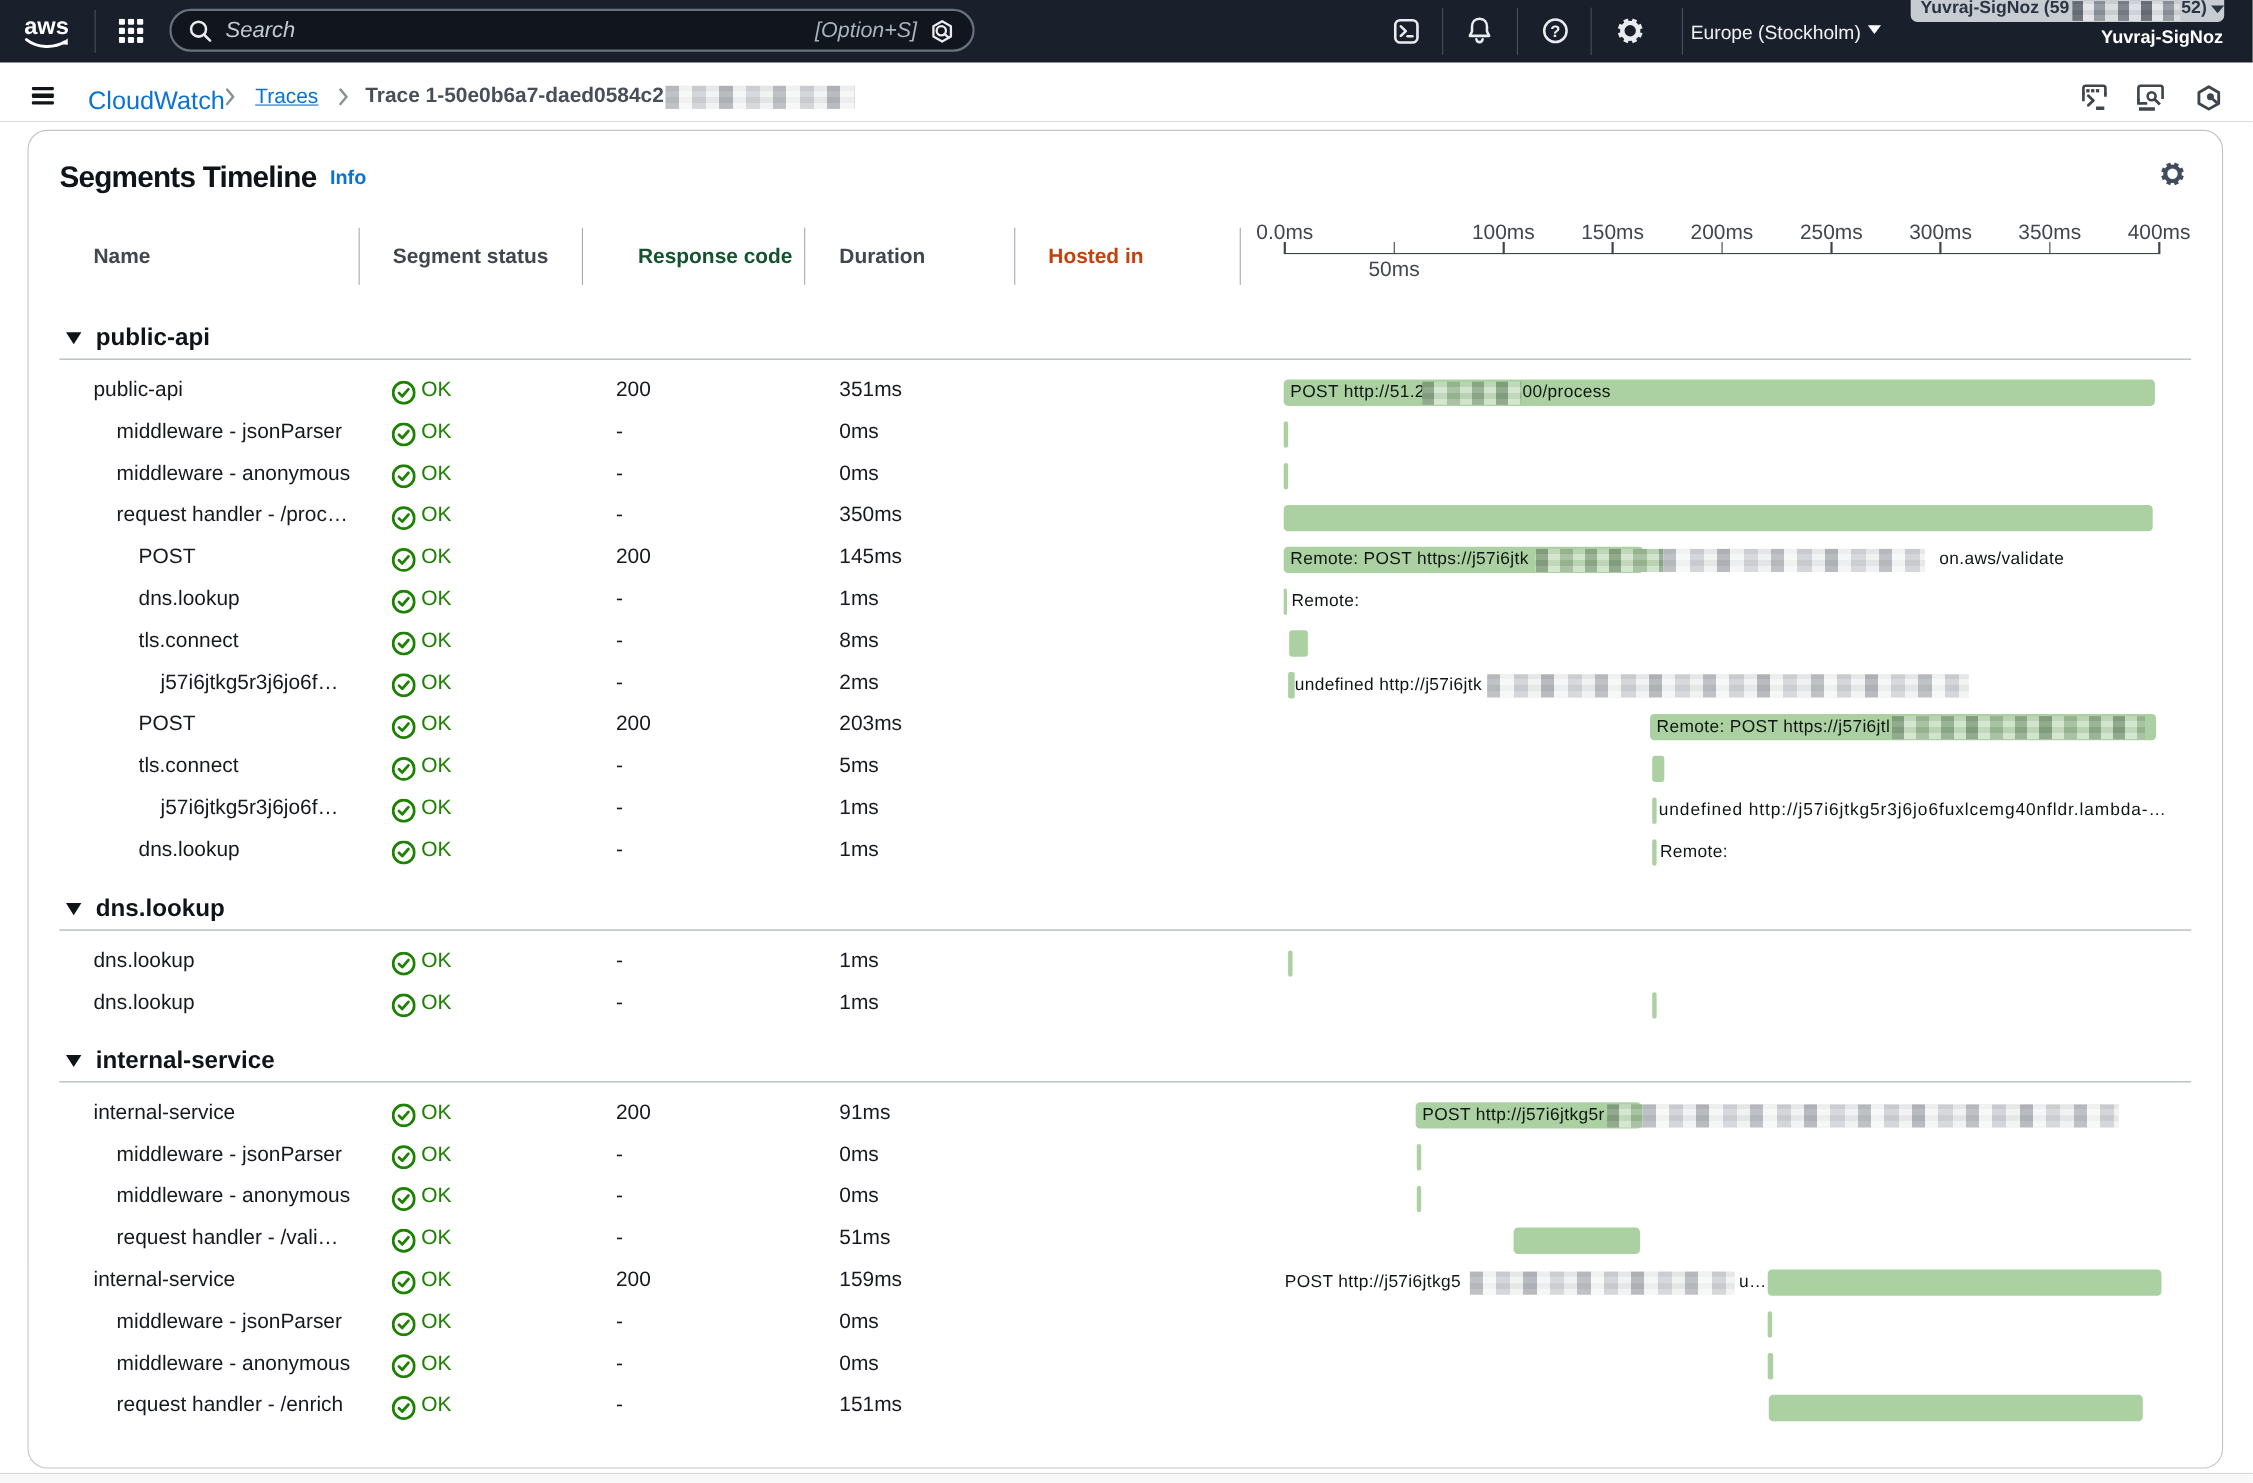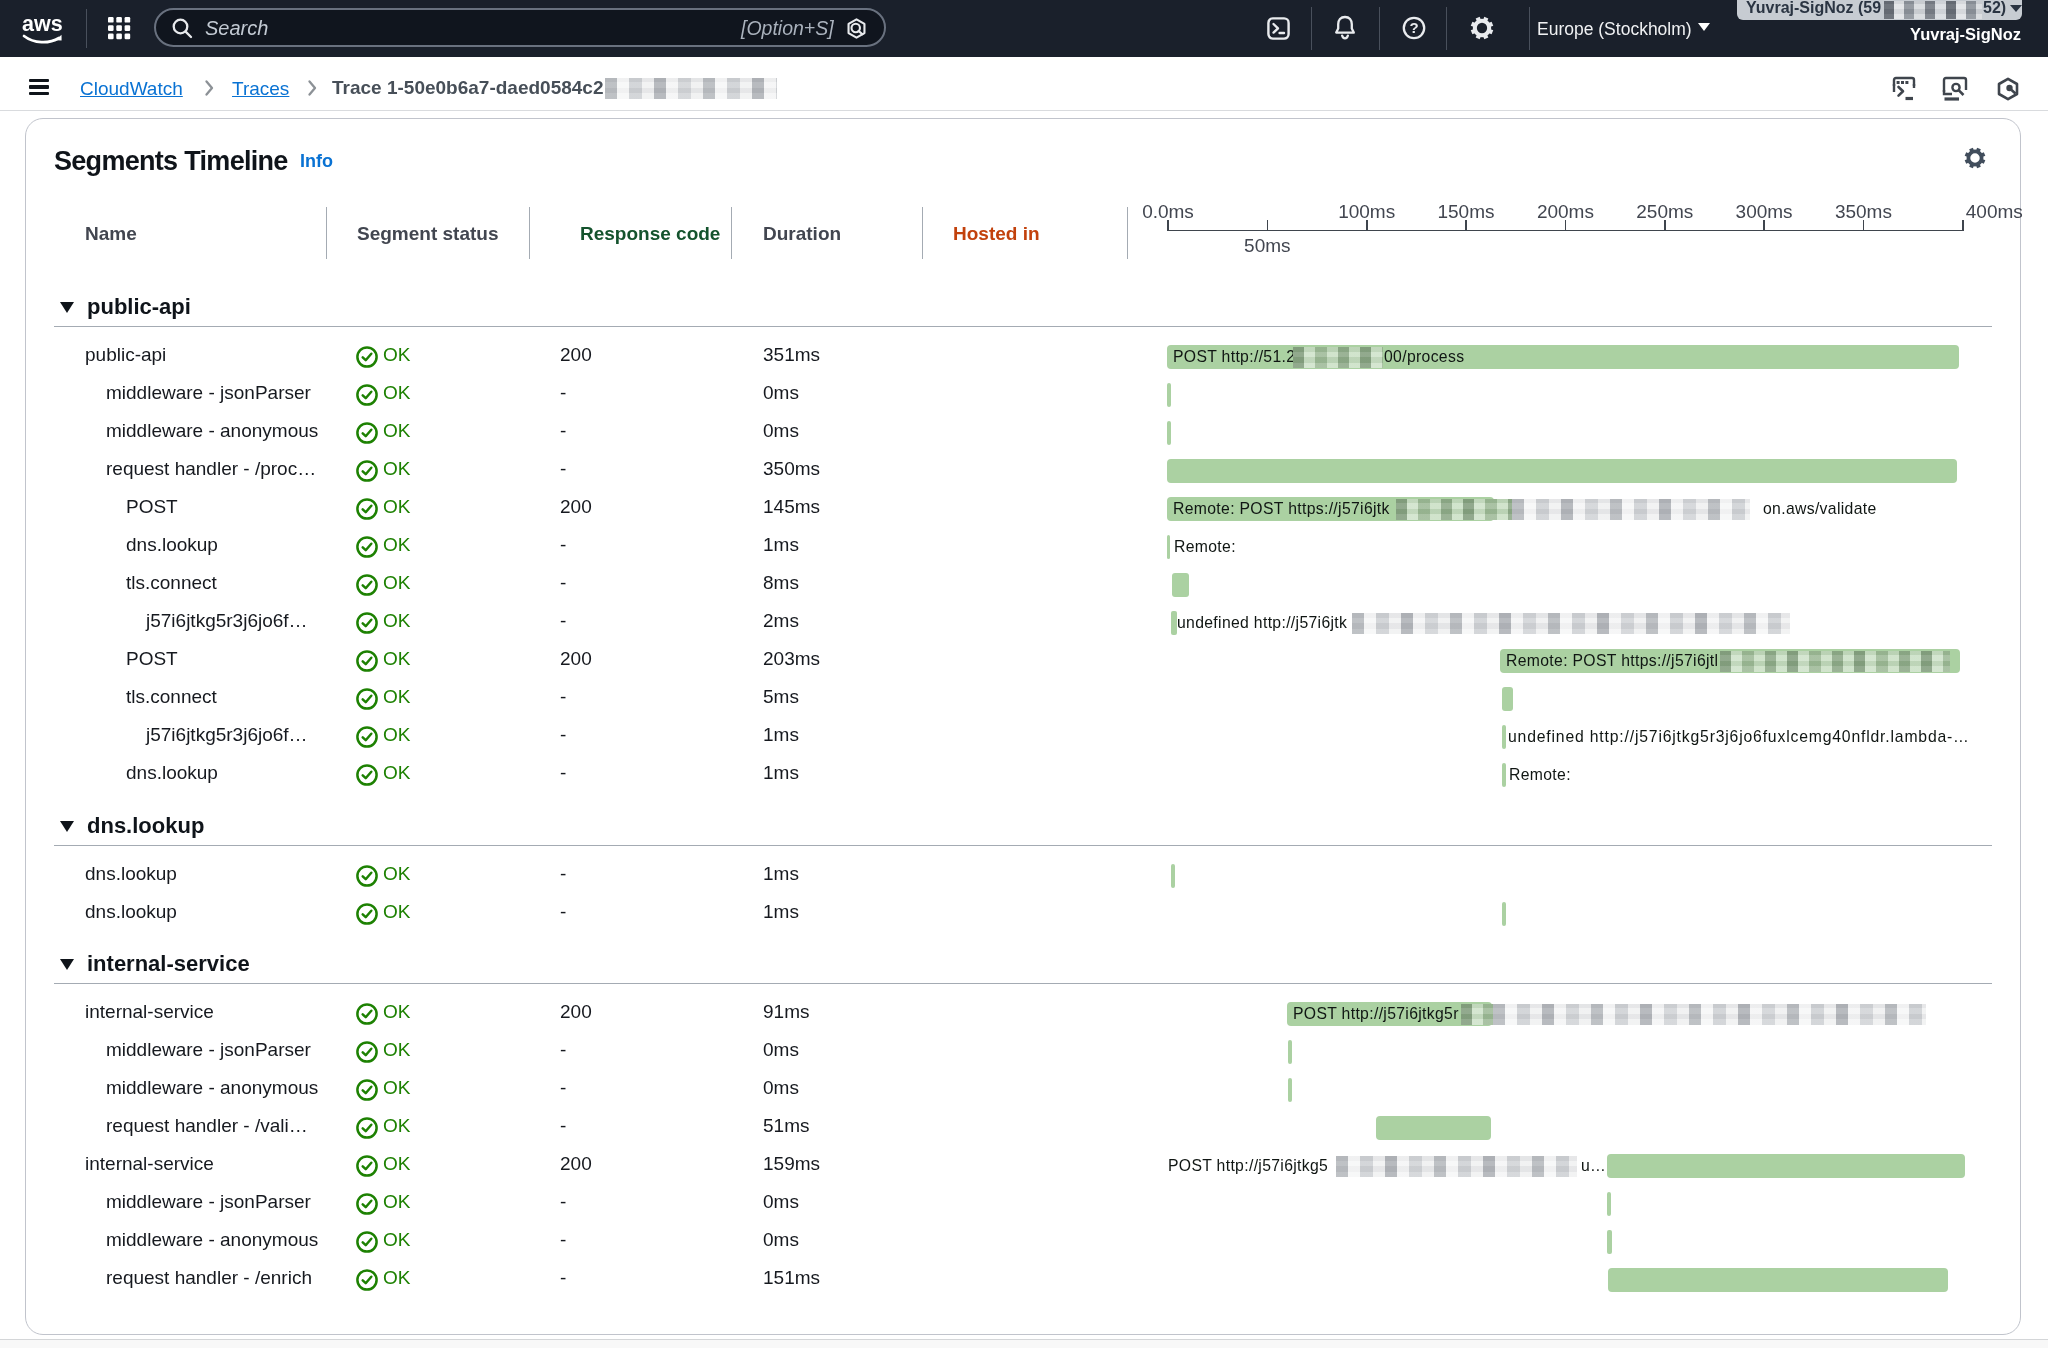--- a/index.html
+++ b/index.html
@@ -95,21 +95,21 @@
 <div class="abs nw" style="right:27px;top:25px;font-size:16.5px;font-weight:700;color:#fff;">Yuvraj-SigNoz</div>
 <div class="abs" style="left:1737px;top:-6px;width:285px;height:26px;background:#c7ccd2;border-radius:6px;"></div>
 <div class="abs nw" style="left:1746px;top:-1px;font-size:16px;font-weight:700;color:#2a3442;">Yuvraj-SigNoz (59</div>
 <div class="mosaicd" style="left:1884px;top:1px;width:98px;height:18px;"></div>
 <div class="abs" style="left:1983px;top:-1px;font-size:16px;font-weight:700;color:#2a3442;">52)</div>
 <div class="abs" style="left:2010px;top:5px;width:0;height:0;border-left:6px solid transparent;border-right:6px solid transparent;border-top:7.5px solid #2a3442;"></div>
 <div class="abs" style="left:0;top:57px;width:2048px;height:54px;background:#fff;border-bottom:1px solid #d9dbde;"></div>
 <div class="abs" style="left:29px;top:79px;width:20px;height:3.4px;background:#0f141a;border-radius:1px;"></div>
 <div class="abs" style="left:29px;top:85.3px;width:20px;height:3.4px;background:#0f141a;border-radius:1px;"></div>
 <div class="abs" style="left:29px;top:91.6px;width:20px;height:3.4px;background:#0f141a;border-radius:1px;"></div>
-<div class="abs nw" style="left:80px;top:78px;font-size:19px;color:#0972d3;text-decoration:underline;">CloudWatch</div>
+<div class="abs nw" style="left:80px;top:78px;font-size:23px;color:#0972d3;">CloudWatch</div>
 <svg class="abs" style="left:203px;top:79px;" width="12" height="18" viewBox="0 0 12 18">
     <path d="M3.5,2.5 L9,9 L3.5,15.5" fill="none" stroke="#8c9196" stroke-width="2.3" stroke-linecap="round" stroke-linejoin="round"></path>
   </svg>
 <div class="abs nw" style="left:232px;top:78px;font-size:19px;color:#0972d3;text-decoration:underline;">Traces</div>
 <svg class="abs" style="left:306px;top:79px;" width="12" height="18" viewBox="0 0 12 18">
     <path d="M3.5,2.5 L9,9 L3.5,15.5" fill="none" stroke="#8c9196" stroke-width="2.3" stroke-linecap="round" stroke-linejoin="round"></path>
   </svg>
 <div class="abs nw" style="left:332px;top:77px;font-size:19px;font-weight:700;color:#474f58;">Trace 1-50e0b6a7-daed0584c2</div>
 <div class="mosaic" style="left:605px;top:78px;width:172px;height:21px;"></div>
 <svg class="abs" style="left:1892px;top:76px;" width="24" height="26" viewBox="0 0 24 26">
@@ -167,21 +167,21 @@
 <div class="abs" style="left:1406.0px;top:201px;width:120px;text-align:center;font-size:19px;color:#424650;">150ms</div>
 <div class="abs" style="left:1465.3px;top:220px;width:1.5px;height:11px;background:#3f454d;"></div>
 <div class="abs" style="left:1505.4px;top:201px;width:120px;text-align:center;font-size:19px;color:#424650;">200ms</div>
 <div class="abs" style="left:1564.7px;top:220px;width:1.5px;height:11px;background:#3f454d;"></div>
 <div class="abs" style="left:1604.8px;top:201px;width:120px;text-align:center;font-size:19px;color:#424650;">250ms</div>
 <div class="abs" style="left:1664.0px;top:220px;width:1.5px;height:11px;background:#3f454d;"></div>
 <div class="abs" style="left:1704.1px;top:201px;width:120px;text-align:center;font-size:19px;color:#424650;">300ms</div>
 <div class="abs" style="left:1763.3px;top:220px;width:1.5px;height:11px;background:#3f454d;"></div>
 <div class="abs" style="left:1803.4px;top:201px;width:120px;text-align:center;font-size:19px;color:#424650;">350ms</div>
 <div class="abs" style="left:1862.7px;top:220px;width:1.5px;height:11px;background:#3f454d;"></div>
-<div class="abs" style="left:1902.8px;top:201px;width:120px;text-align:right;font-size:19px;color:#424650;">400ms</div>
+<div class="abs" style="left:1902.8px;top:201px;width:120px;text-align:center;font-size:19px;color:#424650;">400ms</div>
 <div class="abs" style="left:1962.0px;top:220px;width:1.5px;height:11px;background:#3f454d;"></div>
 <div class="abs" style="left:1168.0px;top:229.5px;width:794.8px;height:1.5px;background:#3f454d;"></div>
 <div class="abs" style="left:60px;top:302px;width:0;height:0;border-left:7.5px solid transparent;border-right:7.5px solid transparent;border-top:11px solid #0f141a;"></div>
 <div class="abs" style="left:87px;top:294px;font-size:22px;font-weight:700;color:#0f141a;">public-api</div>
 <div class="abs" style="left:54px;top:326px;width:1938px;height:1px;background:#a4abb3;"></div>
 <div class="rowname" style="left:85px;top:344px;">public-api</div>
 <svg class="abs" style="left:356px;top:346px;" width="22" height="22" viewBox="0 0 22 22">
  <circle cx="11" cy="11" r="9.6" fill="none" stroke="#1d8102" stroke-width="2.5"></circle>
  <path d="M6.7,11.3 L9.7,14.2 L15.3,7.8" fill="none" stroke="#1d8102" stroke-width="2.5" stroke-linecap="round" stroke-linejoin="round"></path>
 </svg>

